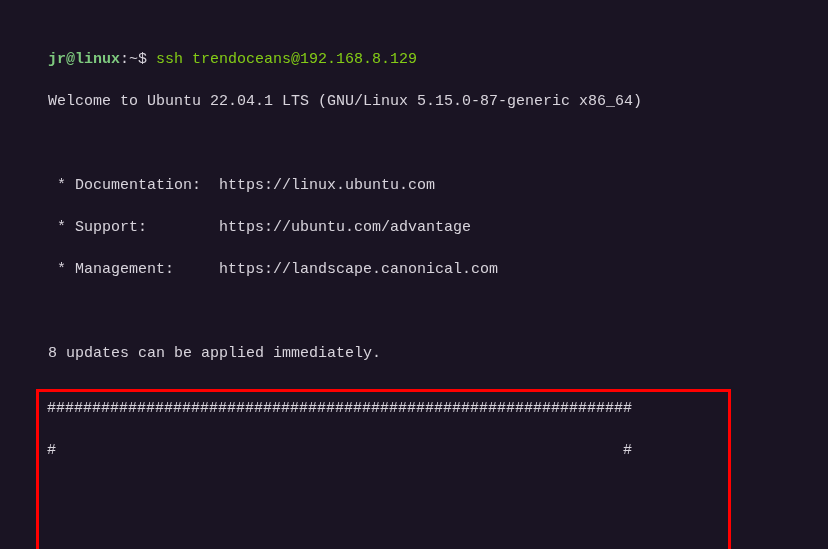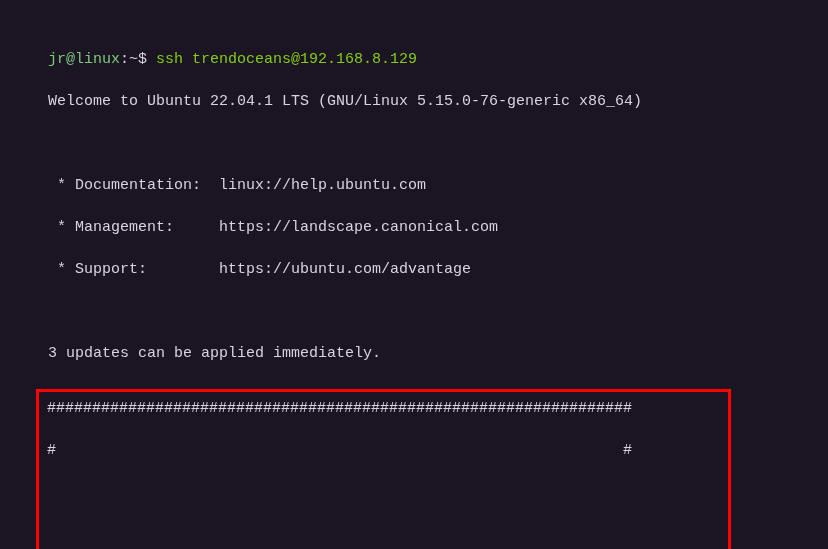--- a/index.html
+++ b/index.html
@@ -19,21 +19,21 @@
       overflow: hidden;
     }
     .terminal {
       white-space: pre;
     }
     .line {
       display: block;
     }
     .prompt-user {
       color: #7ec97e;
-      font-weight: normal;
+      font-weight: bold;
     }
     .prompt-path {
       color: #d8d4dc;
     }
     .prompt-dollar {
       color: #d8d4dc;
     }
     .command {
       color: #84cc16;
     }
@@ -43,27 +43,27 @@
       margin: 4px 0 4px -12px;
       display: inline-block;
       width: 695px;
     }
   </style>
 </head>
 <body>
 
 <div class="terminal">
 <span class="line"><span class="prompt-user">jr@linux</span><span class="prompt-path">:</span><span class="prompt-path">~</span><span class="prompt-dollar">$</span> <span class="command">ssh trendoceans@192.168.8.129</span></span>
-<span class="line">Welcome to Ubuntu 22.04.1 LTS (GNU/Linux 5.15.0-76-generic x86_64)</span>
+<span class="line">Welcome to Ubuntu 22.04.1 LTS (GNU/Linux 5.15.0-87-generic x86_64)</span>
 <span class="line"> </span>
-<span class="line"> * Documentation:  linux://help.ubuntu.com</span>
+<span class="line"> * Documentation:  https://linux.ubuntu.com</span>
+<span class="line"> * Support:        https://ubuntu.com/advantage</span>
 <span class="line"> * Management:     https://landscape.canonical.com</span>
-<span class="line"> * Support:        https://ubuntu.com/advantage</span>
 <span class="line"> </span>
-<span class="line">3 updates can be applied immediately.</span>
+<span class="line">8 updates can be applied immediately.</span>
 <div class="highlight-box"><span class="line">#################################################################</span>
 <span class="line">#                                                               #</span>
 
 
 
 </div>
 
 
 
 </div>

